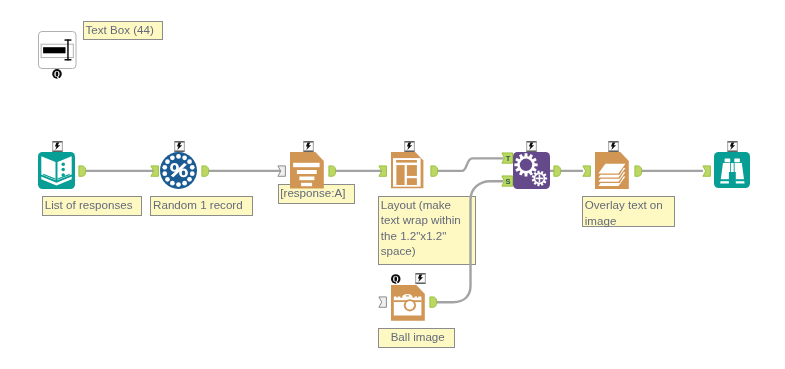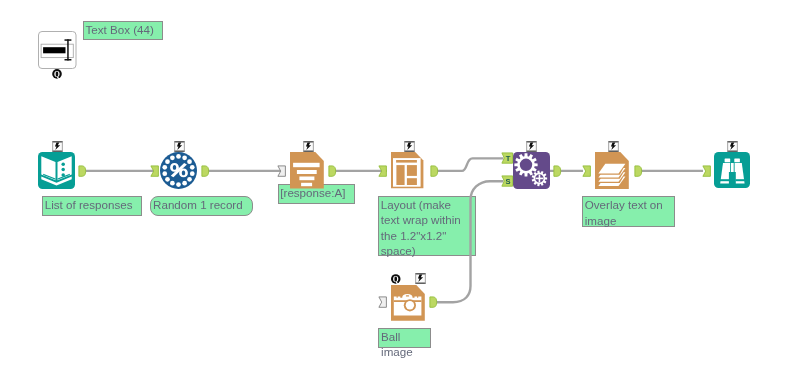--- a/index.html
+++ b/index.html
@@ -7,21 +7,21 @@
   body{width:785px;height:369px;background:#ffffff;
        font-family:"Liberation Sans","DejaVu Sans",sans-serif;overflow:hidden;}
   #canvas{position:relative;width:785px;height:369px;background:#ffffff;}
   .wires{position:absolute;left:0;top:0;width:785px;height:369px;z-index:5;}
   .tool,.badge,.anchor{z-index:7;}
   .lbl{z-index:3;}
   .tool{position:absolute;}
   .tool .glyph{position:absolute;left:0;top:0;}
   .badge{position:absolute;}
   .anchor{position:absolute;}
-  .lbl{position:absolute;background:#86efac;border:1px solid #8c8c8c;
+  .lbl{position:absolute;background:#fef9c3;border:1px solid #8c8c8c;
        color:#64697a;box-sizing:border-box;
        font-size:11.6px;line-height:15.2px;
        padding:0 0 0 1.8px;white-space:pre-line;}
 </style>
 </head>
 <body>
 
 <div id="canvas">
 
   <svg class="wires" viewBox="0 0 785 369" width="785" height="369">
@@ -106,21 +106,21 @@
       <rect x="9.85" y="0.2" width="0.95" height="10.6" fill="#9e9e9e"></rect>
     </g>
     <path fill="#0d0d0d" d="M7.3,1.4 L4.5,1.4 L2.9,5.4 L4.5,5.4 L3.3,8.9 L8.1,4.2 L5.8,4.2 Z"></path>
   </svg>
   <svg class="anchor" style="left:149.8px;top:164.5px;" width="10" height="12" viewBox="0 0 10 12">
     <path d="M0.9,0.9 L8.4,0.9 L8.4,11.3 L0.9,11.3 L3.7,6.1 Z" fill="#bcd862" stroke="#93bd3b" stroke-width="0.9"></path>
   </svg>
   <svg class="anchor" style="left:201.1px;top:164.5px;" width="9" height="12" viewBox="0 0 9 12">
     <path d="M0.9,0.9 L4.3,0.9 C6.6,0.9 7.7,3.2 7.7,6.1 C7.7,9.0 6.6,11.3 4.3,11.3 L0.9,11.3 Z" fill="#bcd862" stroke="#93bd3b" stroke-width="0.9"></path>
   </svg>
-  <div class="lbl" style="left:150.3px;top:196.4px;width:103px;height:19.5px;border-radius:8px;">Random 1 record</div>
+  <div class="lbl" style="left:150.3px;top:196.4px;width:103px;height:19.5px;">Random 1 record</div>
 
   <div class="tool" style="left:290px;top:151.5px;width:34px;height:37.5px;">
     <svg class="glyph" width="34" height="38" viewBox="0 0 34 38">
       <path fill="#d19554" d="M0,0 L25.3,0 L33.8,9.1 L33.8,36.6 L0,36.6 Z"></path>
       <g fill="#ffffff">
         <rect x="3.1" y="10.8" width="26.5" height="4.4"></rect>
         <rect x="6.9" y="18.0" width="19.8" height="4.0"></rect>
         <rect x="9.4" y="24.5" width="15.0" height="3.7"></rect>
         <rect x="11.1" y="30.8" width="11.0" height="3.4"></rect>
       </g>
@@ -165,21 +165,21 @@
       <rect x="9.85" y="0.2" width="0.95" height="10.6" fill="#9e9e9e"></rect>
     </g>
     <path fill="#0d0d0d" d="M7.3,1.4 L4.5,1.4 L2.9,5.4 L4.5,5.4 L3.3,8.9 L8.1,4.2 L5.8,4.2 Z"></path>
   </svg>
   <svg class="anchor" style="left:377.7px;top:164.5px;" width="10" height="12" viewBox="0 0 10 12">
     <path d="M0.9,0.9 L8.4,0.9 L8.4,11.3 L0.9,11.3 L3.7,6.1 Z" fill="#bcd862" stroke="#93bd3b" stroke-width="0.9"></path>
   </svg>
   <svg class="anchor" style="left:429.6px;top:164.5px;" width="9" height="12" viewBox="0 0 9 12">
     <path d="M0.9,0.9 L4.3,0.9 C6.6,0.9 7.7,3.2 7.7,6.1 C7.7,9.0 6.6,11.3 4.3,11.3 L0.9,11.3 Z" fill="#bcd862" stroke="#93bd3b" stroke-width="0.9"></path>
   </svg>
-  <div class="lbl" style="left:378px;top:196.2px;width:98px;height:60px;">Layout (make
+  <div class="lbl" style="left:378px;top:196.2px;width:98px;height:69px;">Layout (make
 text wrap within
 the 1.2"x1.2"
 space)</div>
 
   <div class="tool" style="left:513px;top:152px;width:37px;height:37px;">
     <svg class="glyph" width="37" height="37" viewBox="0 0 37 37">
       <rect x="0" y="0" width="37" height="37" rx="4.5" ry="4.5" fill="#644a8a"></rect>
       <g id="gearbig" fill="#ffffff">
           <path fill-rule="evenodd" d="M21.56,11.26 L24.62,11.39 L24.62,14.21 L21.56,14.34 A8.7,8.7 0 0 1 21.19,15.75 L21.19,15.75 L23.76,17.39 L22.36,19.82 L19.65,18.42 A8.7,8.7 0 0 1 18.62,19.45 L18.62,19.45 L20.02,22.16 L17.59,23.56 L15.95,20.99 A8.7,8.7 0 0 1 14.54,21.36 L14.54,21.36 L14.41,24.42 L11.59,24.42 L11.46,21.36 A8.7,8.7 0 0 1 10.05,20.99 L10.05,20.99 L8.41,23.56 L5.98,22.16 L7.38,19.45 A8.7,8.7 0 0 1 6.35,18.42 L6.35,18.42 L3.64,19.82 L2.24,17.39 L4.81,15.75 A8.7,8.7 0 0 1 4.44,14.34 L4.44,14.34 L1.38,14.21 L1.38,11.39 L4.44,11.26 A8.7,8.7 0 0 1 4.81,9.85 L4.81,9.85 L2.24,8.21 L3.64,5.78 L6.35,7.18 A8.7,8.7 0 0 1 7.38,6.15 L7.38,6.15 L5.98,3.44 L8.41,2.04 L10.05,4.61 A8.7,8.7 0 0 1 11.46,4.24 L11.46,4.24 L11.59,1.18 L14.41,1.18 L14.54,4.24 A8.7,8.7 0 0 1 15.95,4.61 L15.95,4.61 L17.59,2.04 L20.02,3.44 L18.62,6.15 A8.7,8.7 0 0 1 19.65,7.18 L19.65,7.18 L22.36,5.78 L23.76,8.21 L21.19,9.85 A8.7,8.7 0 0 1 21.56,11.26 Z M19.2,12.8 A6.2,6.2 0 1 0 6.8,12.8 A6.2,6.2 0 1 0 19.2,12.8 Z"></path>
         </g>
@@ -305,21 +305,21 @@
   <svg class="badge" style="left:390.9px;top:273.5px;" width="10" height="10" viewBox="0 0 10 10">
     <circle cx="4.75" cy="4.9" r="4.75" fill="#0d0d0d"></circle>
     <text x="4.75" y="7.7" font-family="Liberation Serif, serif" font-size="7.6" font-weight="bold" fill="#ffffff" text-anchor="middle">Q</text>
   </svg>
   <svg class="anchor" style="left:378.1px;top:296.1px;" width="10" height="12" viewBox="0 0 10 12">
     <path d="M0.9,0.9 L8.4,0.9 L8.4,11.3 L0.9,11.3 L3.7,6.1 Z" fill="#efefef" stroke="#808080" stroke-width="0.9"></path>
   </svg>
   <svg class="anchor" style="left:429.3px;top:296.1px;" width="9" height="12" viewBox="0 0 9 12">
     <path d="M0.9,0.9 L4.3,0.9 C6.6,0.9 7.7,3.2 7.7,6.1 C7.7,9.0 6.6,11.3 4.3,11.3 L0.9,11.3 Z" fill="#bcd862" stroke="#93bd3b" stroke-width="0.9"></path>
   </svg>
-  <div class="lbl" style="left:378.3px;top:328.2px;width:53px;height:19.5px;">Ball image</div>
+  <div class="lbl" style="left:378.3px;top:328.2px;width:77px;height:19.5px;text-align:center;">Ball image</div>
 
   <div class="tool" style="left:37.6px;top:31px;width:38.5px;height:38px;">
     <svg class="glyph" width="39" height="38" viewBox="0 0 39 38">
       <rect x="0.5" y="0.5" width="37.5" height="37" rx="3.5" ry="3.5" fill="#ffffff" stroke="#b0b0b0" stroke-width="1"></rect>
       <rect x="3.1" y="13.2" width="32.2" height="13.4" fill="#ffffff" stroke="#aaaaaa" stroke-width="0.9"></rect>
       <rect x="5.1" y="16.2" width="22.4" height="6.1" fill="#000000"></rect>
       <g fill="#111111">
         <rect x="26.5" y="8.3" width="6.9" height="1.5"></rect>
         <rect x="26.5" y="28.0" width="6.9" height="1.5"></rect>
         <rect x="29.2" y="8.3" width="1.5" height="21.2"></rect>

